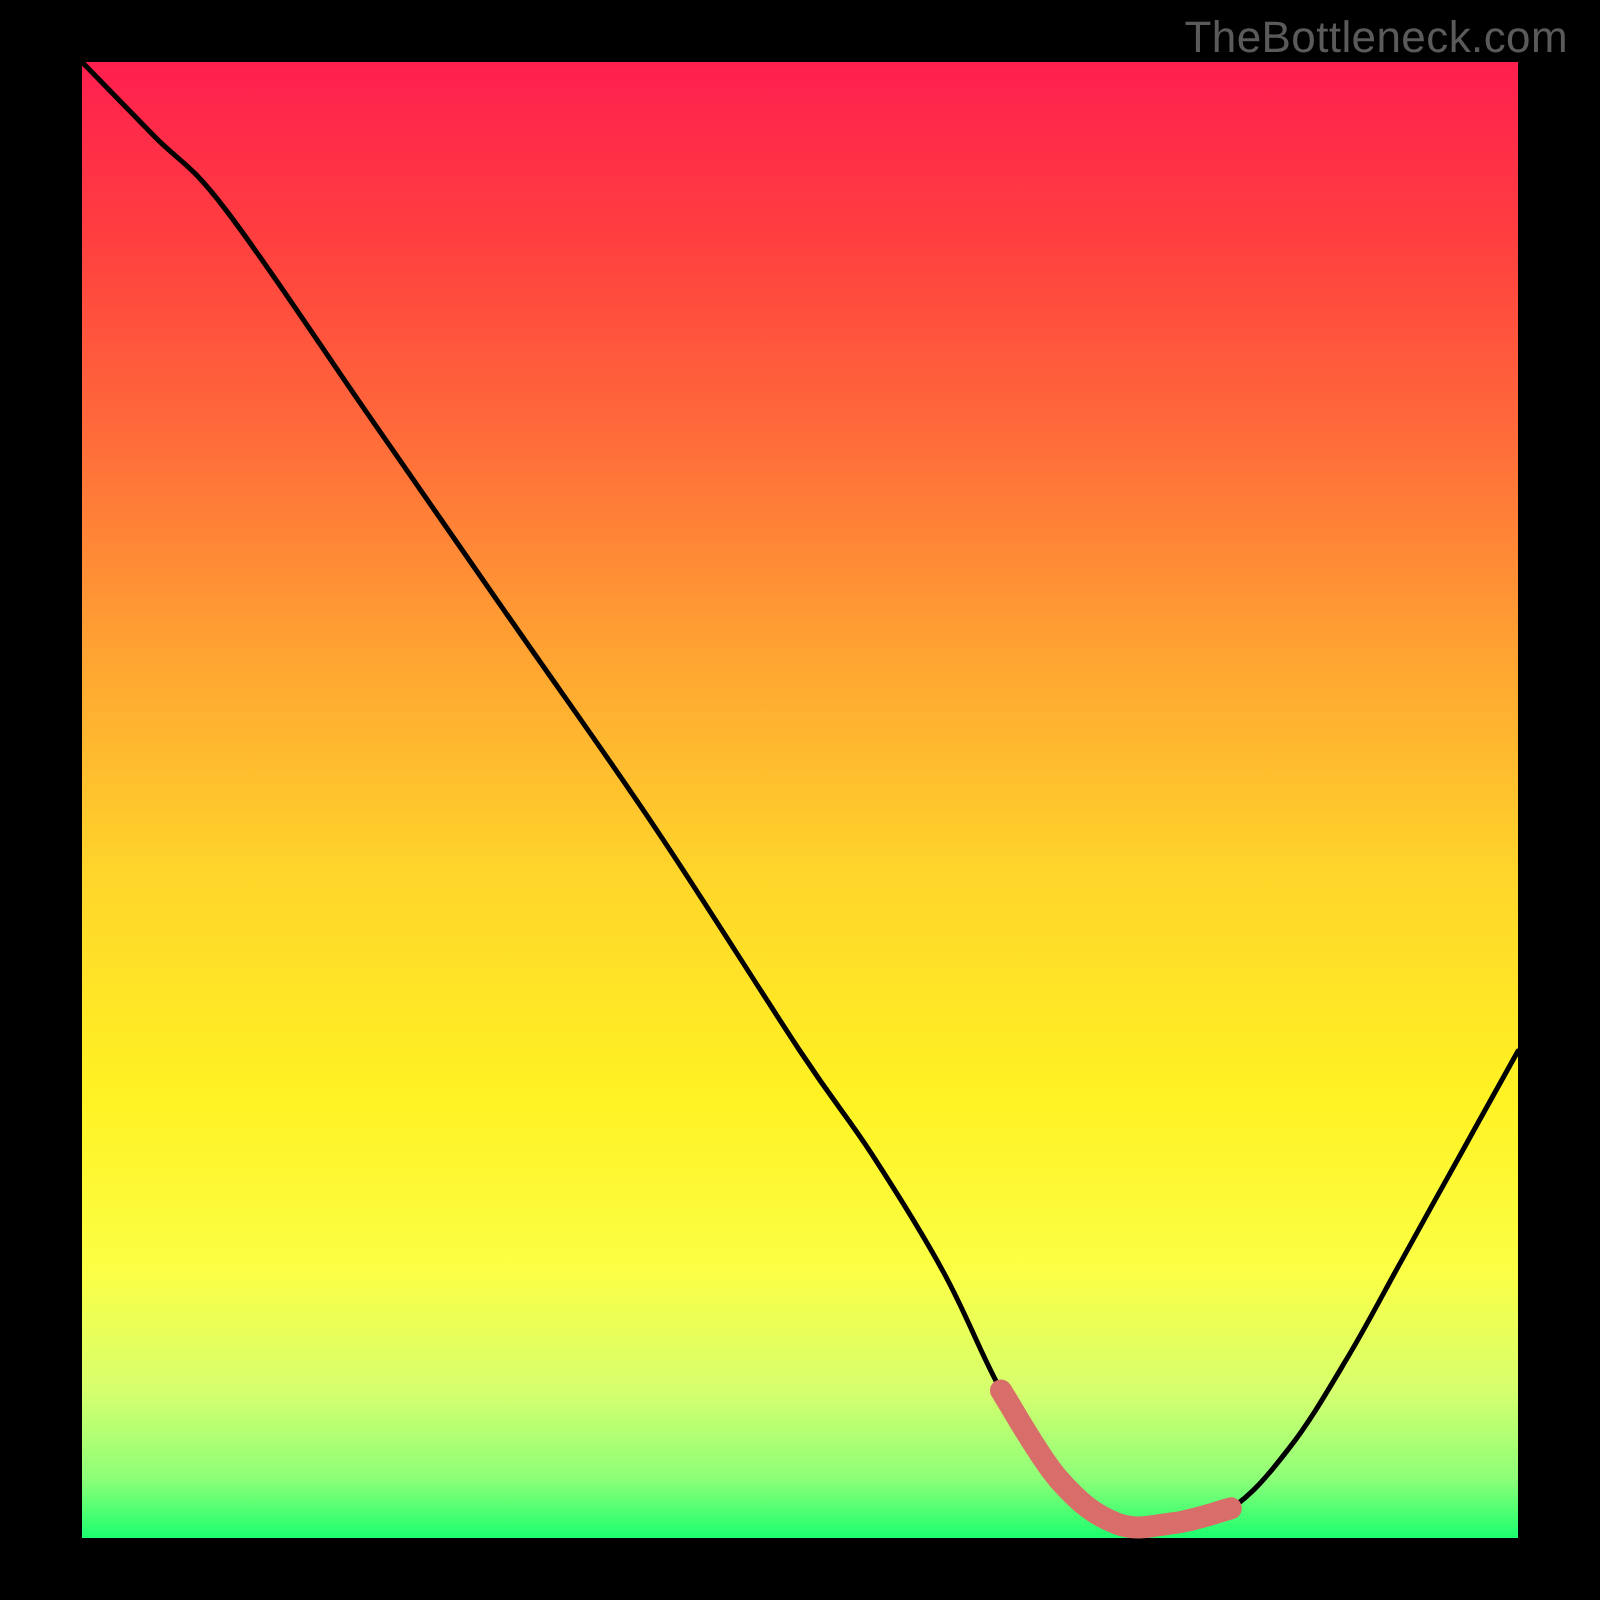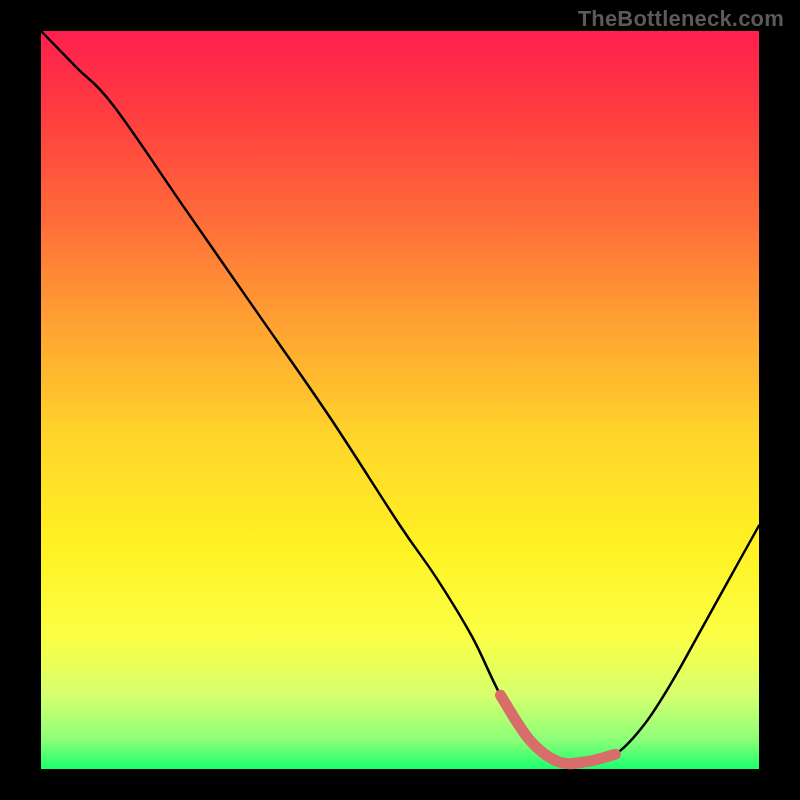--- a/index.html
+++ b/index.html
@@ -14,21 +14,21 @@
     position: relative;
     width: 800px;
     height: 800px;
   }
   .watermark {
     position: absolute;
     top: 6px;
     right: 16px;
     font-family: Arial, Helvetica, sans-serif;
     font-size: 22px;
-    font-weight: 700;
+    font-weight: 400;
     color: #5a5a5a;
     letter-spacing: 0.2px;
   }
   .plot {
     position: absolute;
     left: 41px;
     top: 31px;
     width: 718px;
     height: 738px;
     background: linear-gradient(to bottom,

